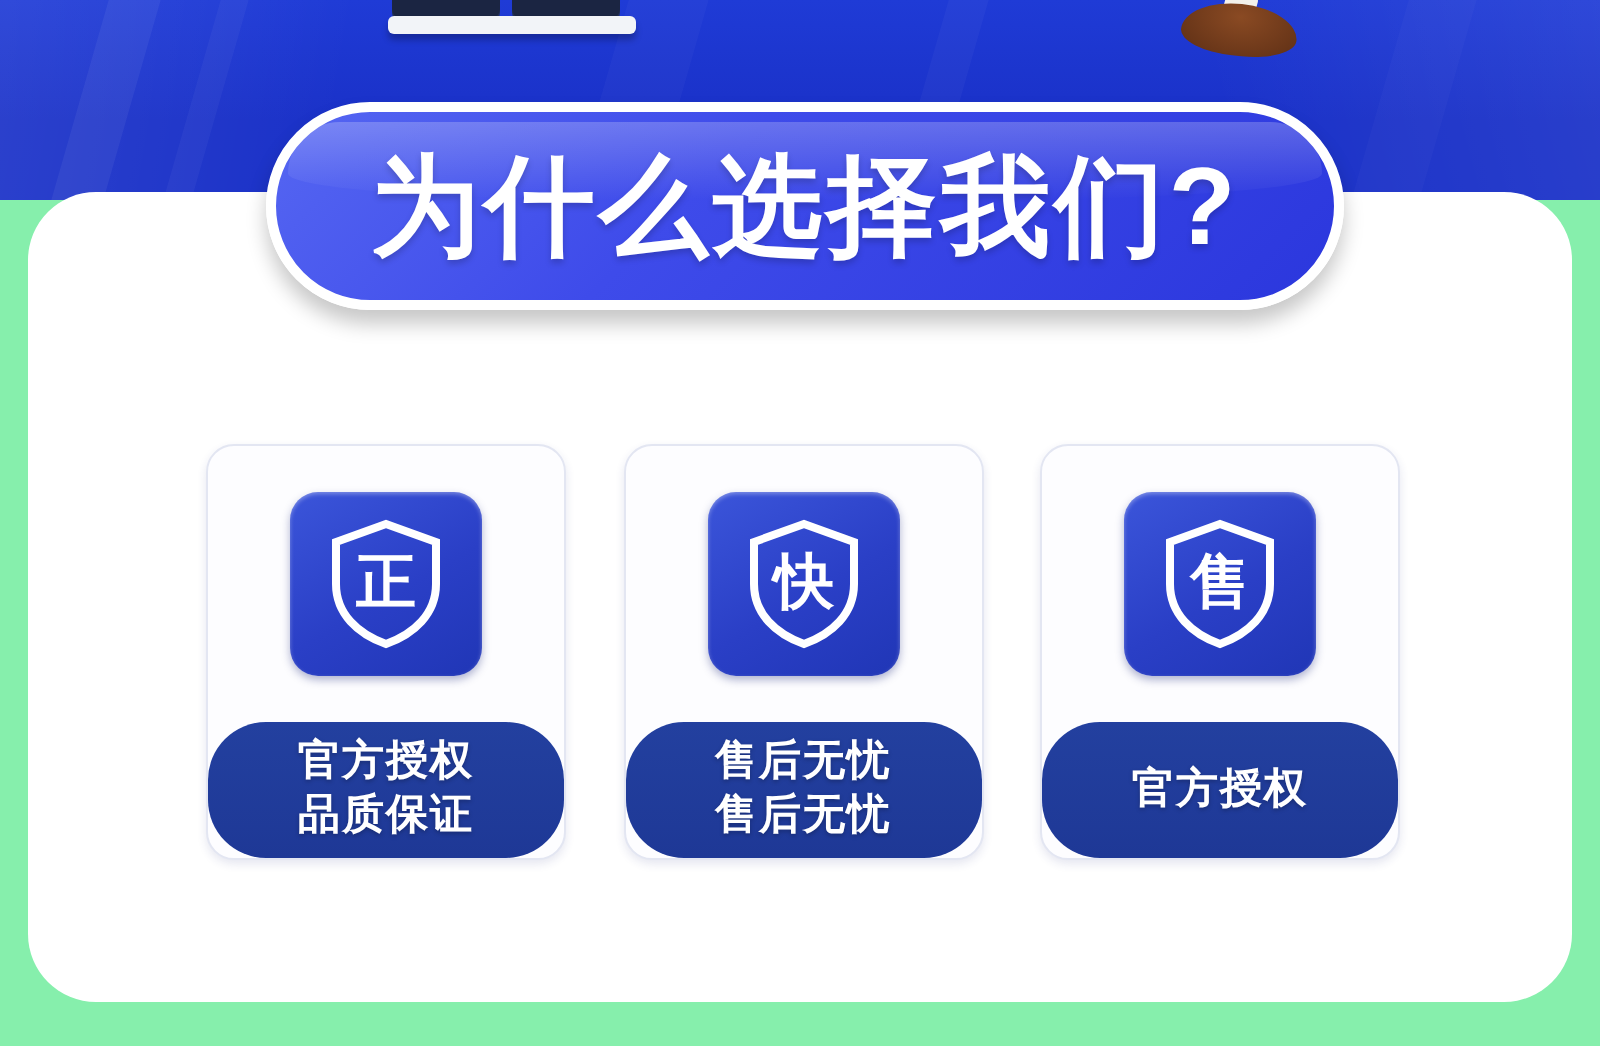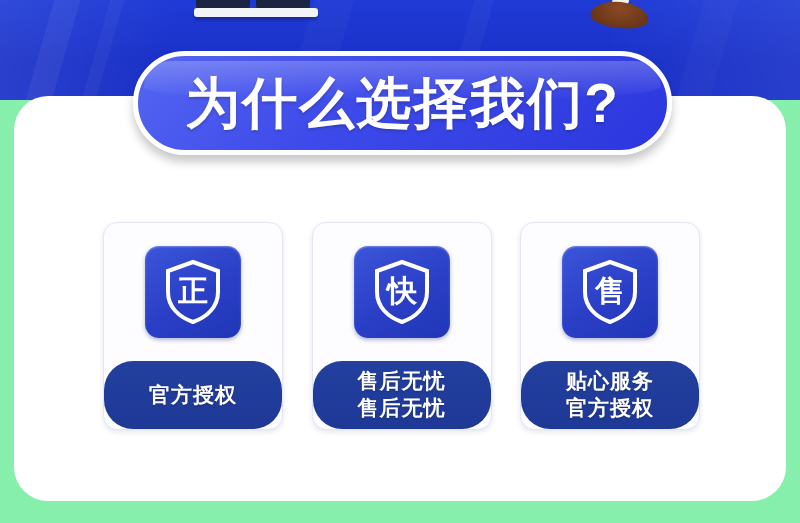--- a/index.html
+++ b/index.html
@@ -260,20 +260,21 @@
       <div class="feature-icon-wrap">
         <div class="icon-tile">
           <svg class="shield-svg" width="62" height="68" viewBox="0 0 62 68">
             <path d="M31 4 L56 13 V34 C56 49 45 59 31 64 C17 59 6 49 6 34 V13 Z" fill="none" stroke="#ffffff" stroke-width="4"></path>
             <text class="shield-char" x="31" y="43" text-anchor="middle">正</text>
           </svg>
         </div>
       </div>
       <div class="feature-band">
         <span class="band-line">官方授权</span>
+        <span class="band-line">品质保证</span>
       </div>
     </div>
 
     <div class="feature-card">
       <div class="feature-icon-wrap">
         <div class="icon-tile">
           <svg class="shield-svg" width="62" height="68" viewBox="0 0 62 68">
             <path d="M31 4 L56 13 V34 C56 49 45 59 31 64 C17 59 6 49 6 34 V13 Z" fill="none" stroke="#ffffff" stroke-width="4"></path>
             <text class="shield-char" x="31" y="43" text-anchor="middle">快</text>
           </svg>
@@ -288,19 +289,18 @@
     <div class="feature-card">
       <div class="feature-icon-wrap">
         <div class="icon-tile">
           <svg class="shield-svg" width="62" height="68" viewBox="0 0 62 68">
             <path d="M31 4 L56 13 V34 C56 49 45 59 31 64 C17 59 6 49 6 34 V13 Z" fill="none" stroke="#ffffff" stroke-width="4"></path>
             <text class="shield-char" x="31" y="43" text-anchor="middle">售</text>
           </svg>
         </div>
       </div>
       <div class="feature-band">
-        <span class="band-line">贴心服务</span>
         <span class="band-line">官方授权</span>
       </div>
     </div>
 
   </div>
 </div>
 
 </body></html>

